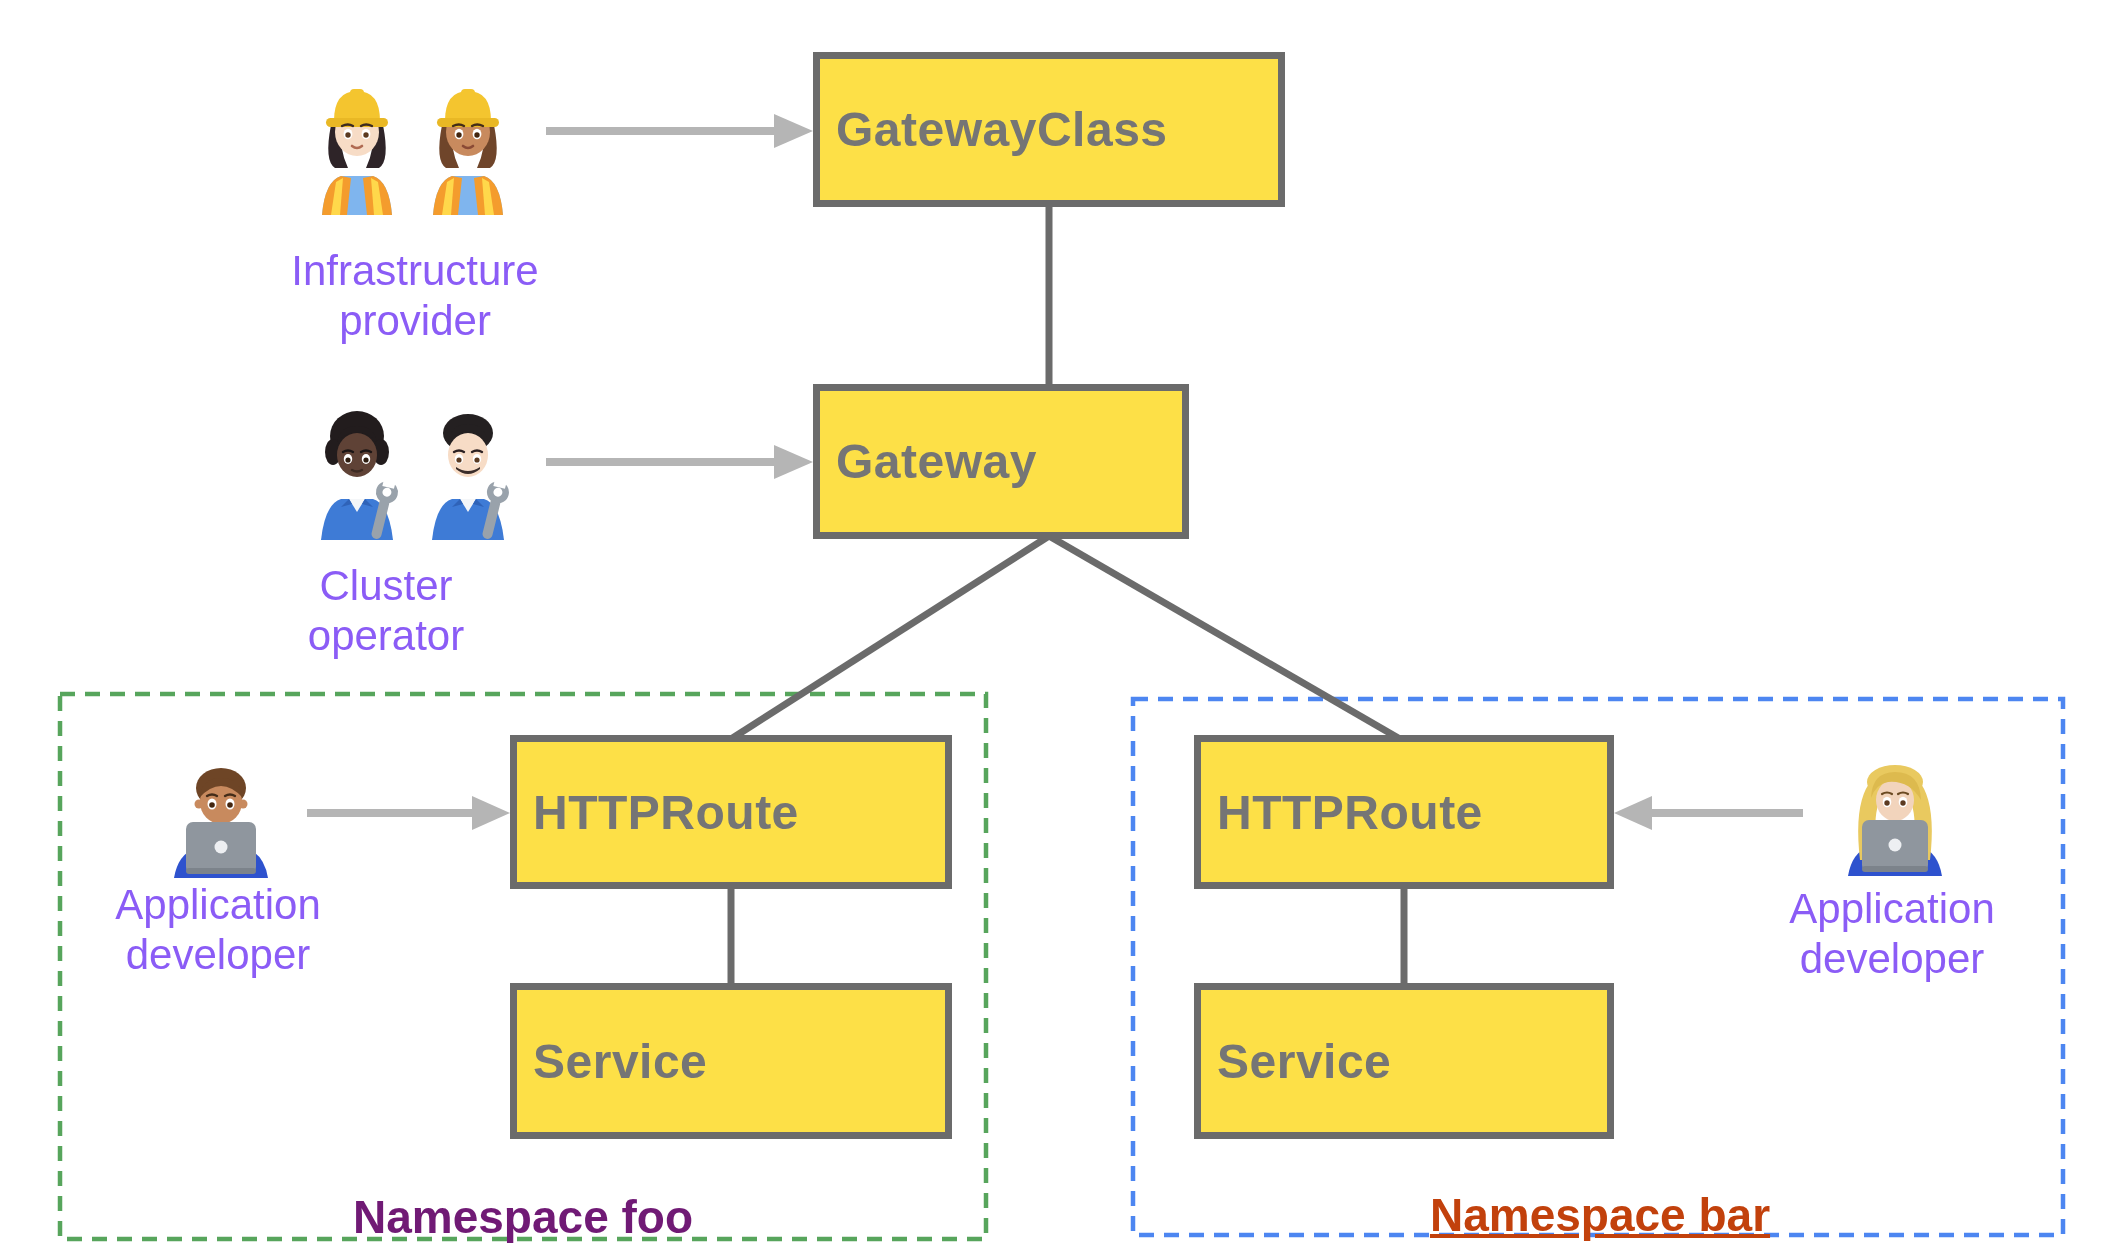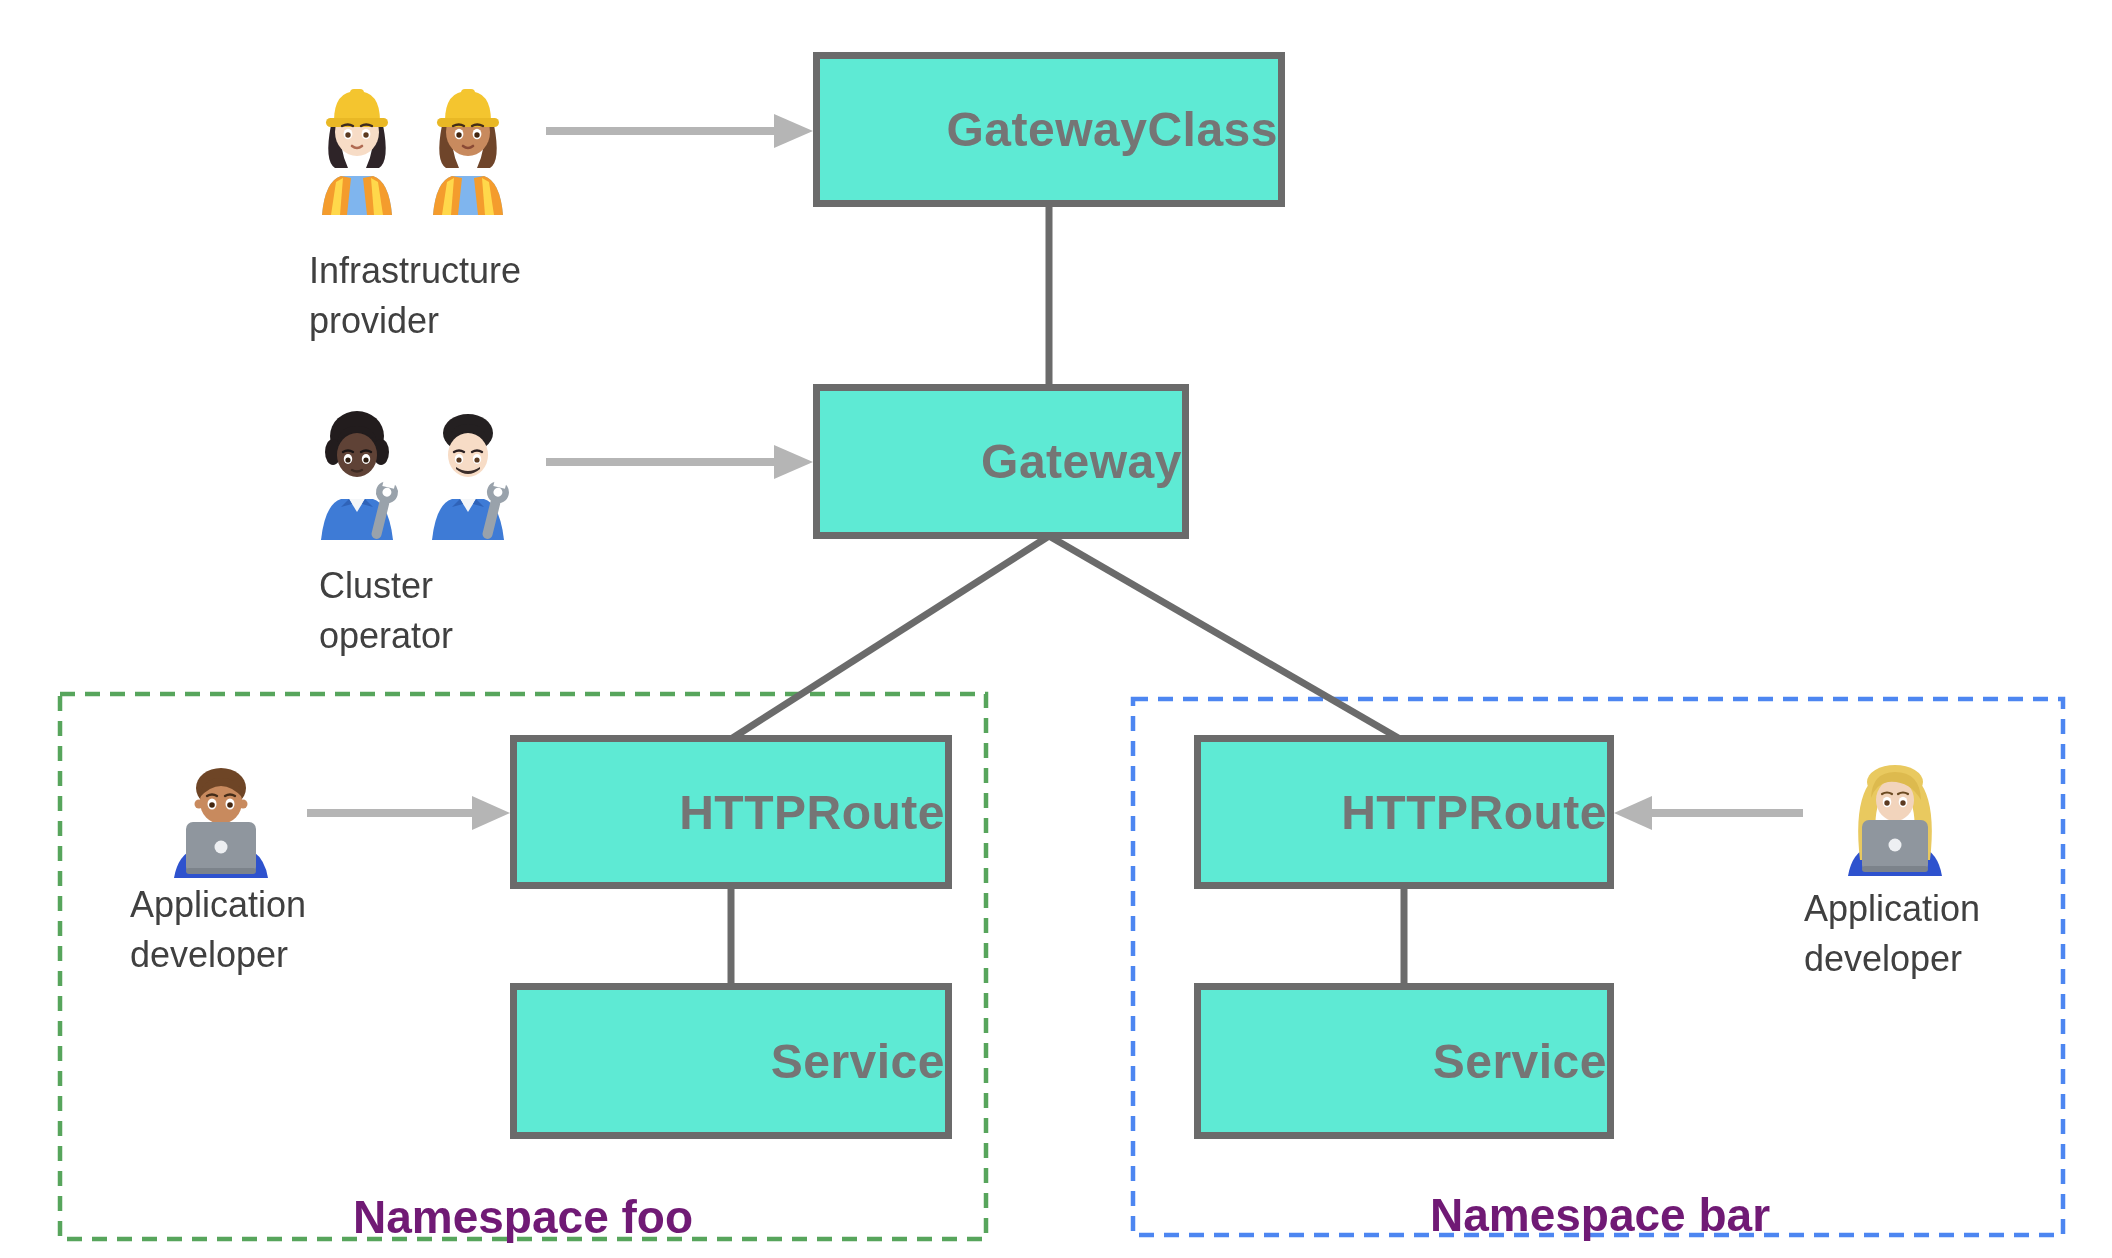--- a/index.html
+++ b/index.html
@@ -2,37 +2,37 @@
 <html><head>
 <meta charset="utf-8">
 <style>
   html,body{margin:0;padding:0;background:#ffffff;}
   .canvas{
     position:relative;width:2112px;height:1258px;background:#ffffff;
     font-family:"Liberation Sans",sans-serif;overflow:hidden;
   }
   .wires{position:absolute;left:0;top:0;width:2112px;height:1258px;}
   .node{
-    position:absolute;box-sizing:border-box;background:#5eead4;
-    border:7px solid #6b6b6b;display:flex;align-items:center;justify-content:flex-end;
+    position:absolute;box-sizing:border-box;background:#fde047;
+    border:7px solid #6b6b6b;display:flex;align-items:center;justify-content:flex-start;padding-left:16px;
   }
   .node-label{
     font-weight:bold;font-size:48px;color:#757575;letter-spacing:.5px;white-space:nowrap;
   }
   .icon-row{position:absolute;display:flex;gap:11px;}
   .persona-label{
-    position:absolute;transform:translateX(-50%);text-align:left;
-    white-space:pre-line;font-size:36px;line-height:50px;color:#404040;
+    position:absolute;transform:translateX(-50%);text-align:center;
+    white-space:pre-line;font-size:42px;line-height:50px;color:#8b5cf6;
   }
   .ns-label{
     position:absolute;transform:translateX(-50%);font-weight:bold;
     font-size:46px;white-space:nowrap;
   }
   .ns-label.foo{color:#701a75;}
-  .ns-label.bar{color:#701a75;}
+  .ns-label.bar{color:#c2410c;text-decoration:underline;}
 </style>
 </head>
 <body>
 
 <div class="canvas">
 
   <svg class="wires" viewBox="0 0 2112 1258">
 
     <rect x="60" y="694" width="926" height="545" fill="none" stroke="#57a55c" stroke-width="4.5" stroke-dasharray="15 10"></rect>
     <rect x="1133" y="699" width="930" height="536" fill="none" stroke="#4d86f1" stroke-width="4.5" stroke-dasharray="15 10"></rect>

